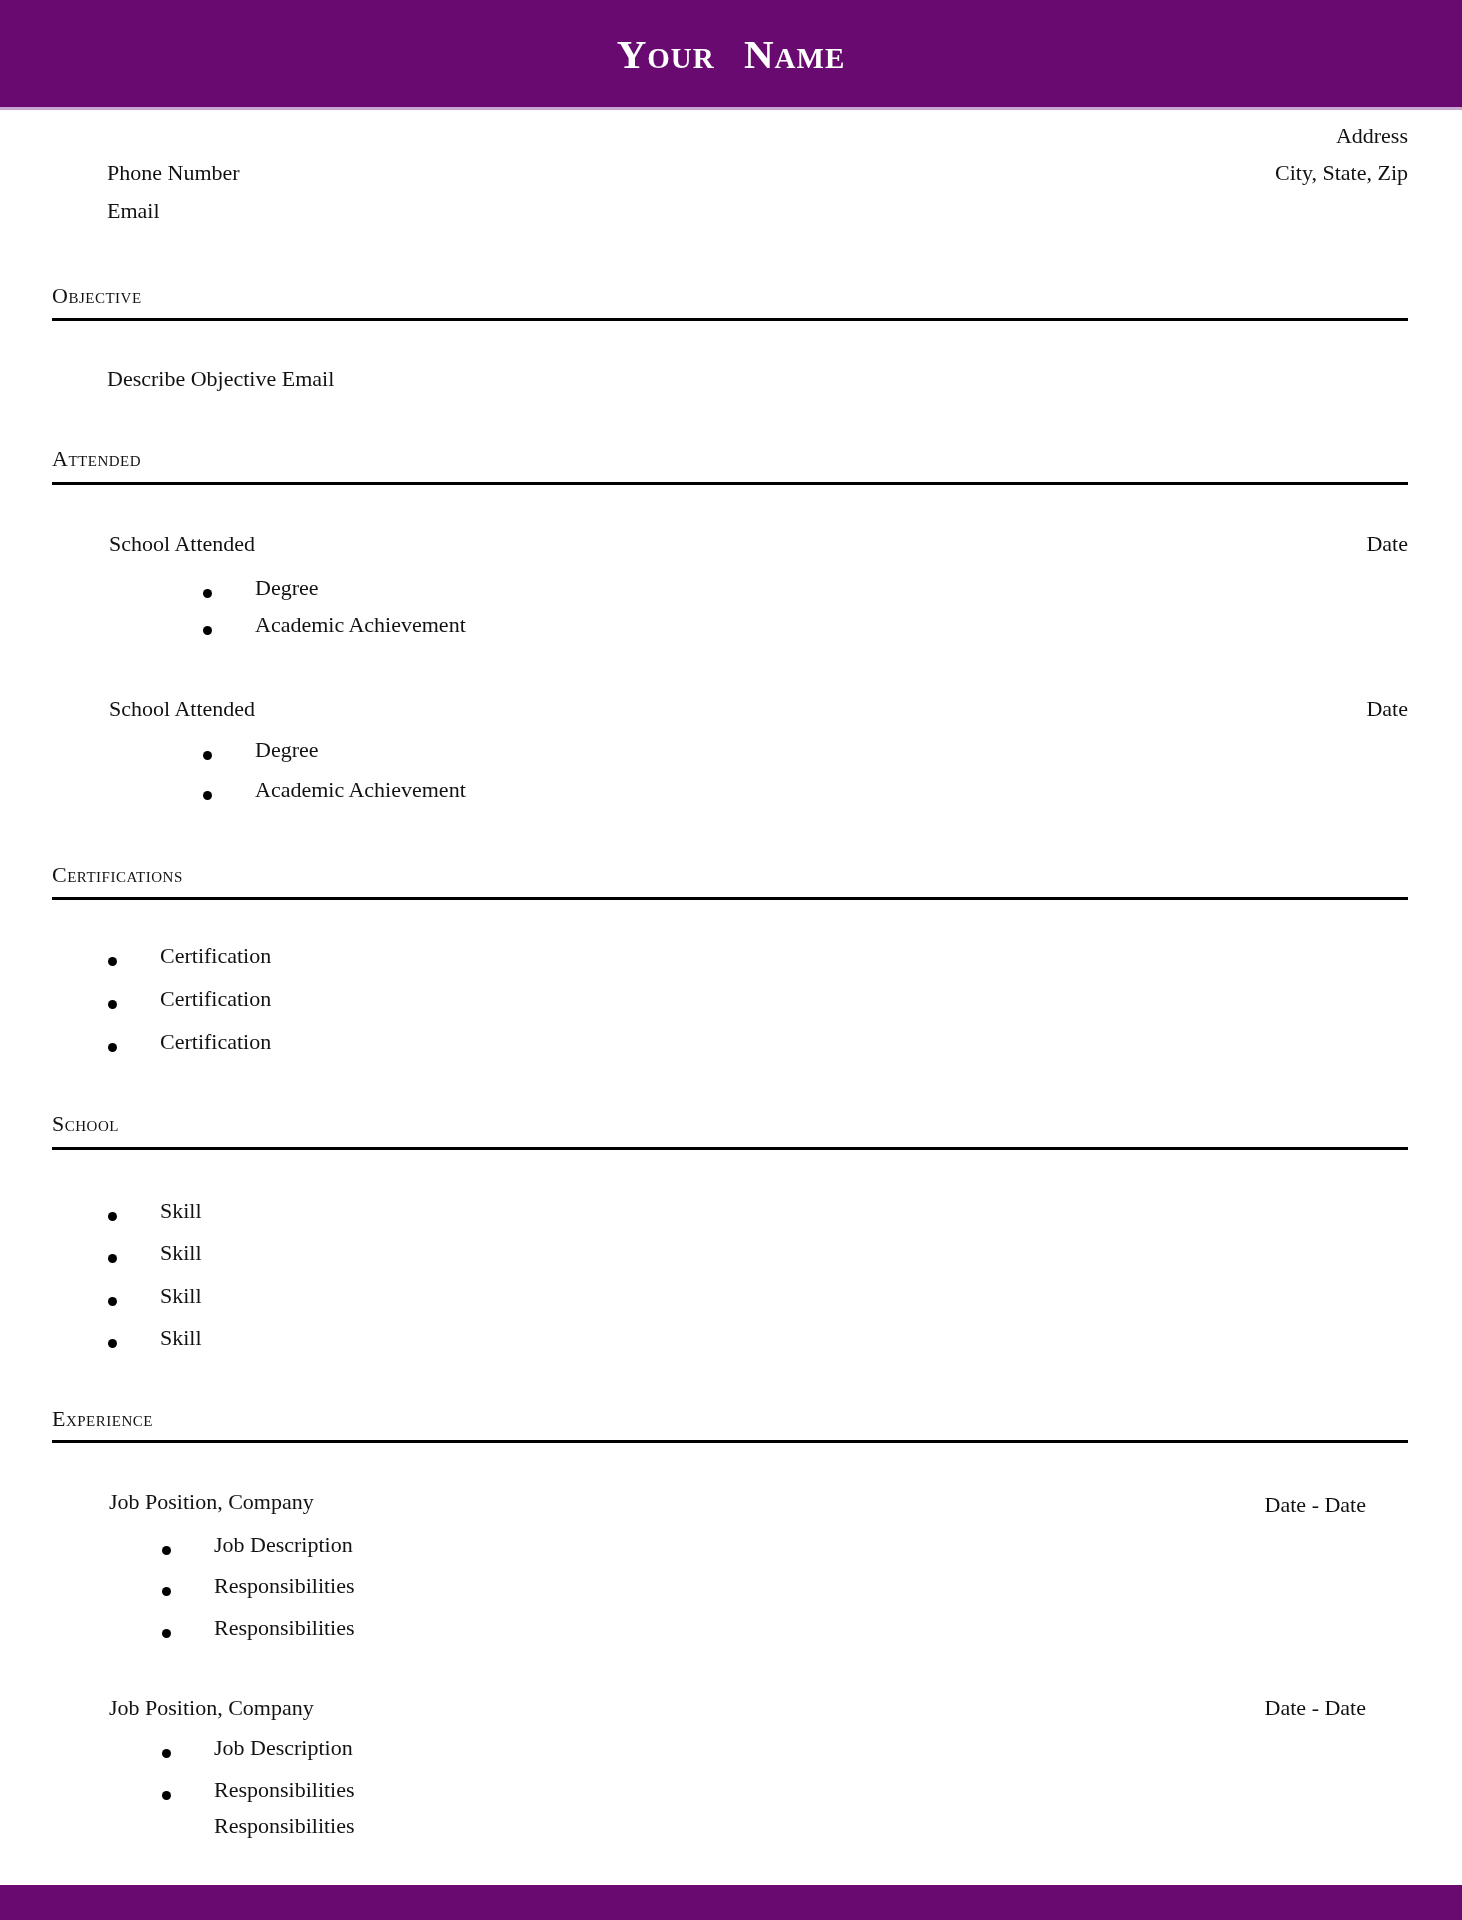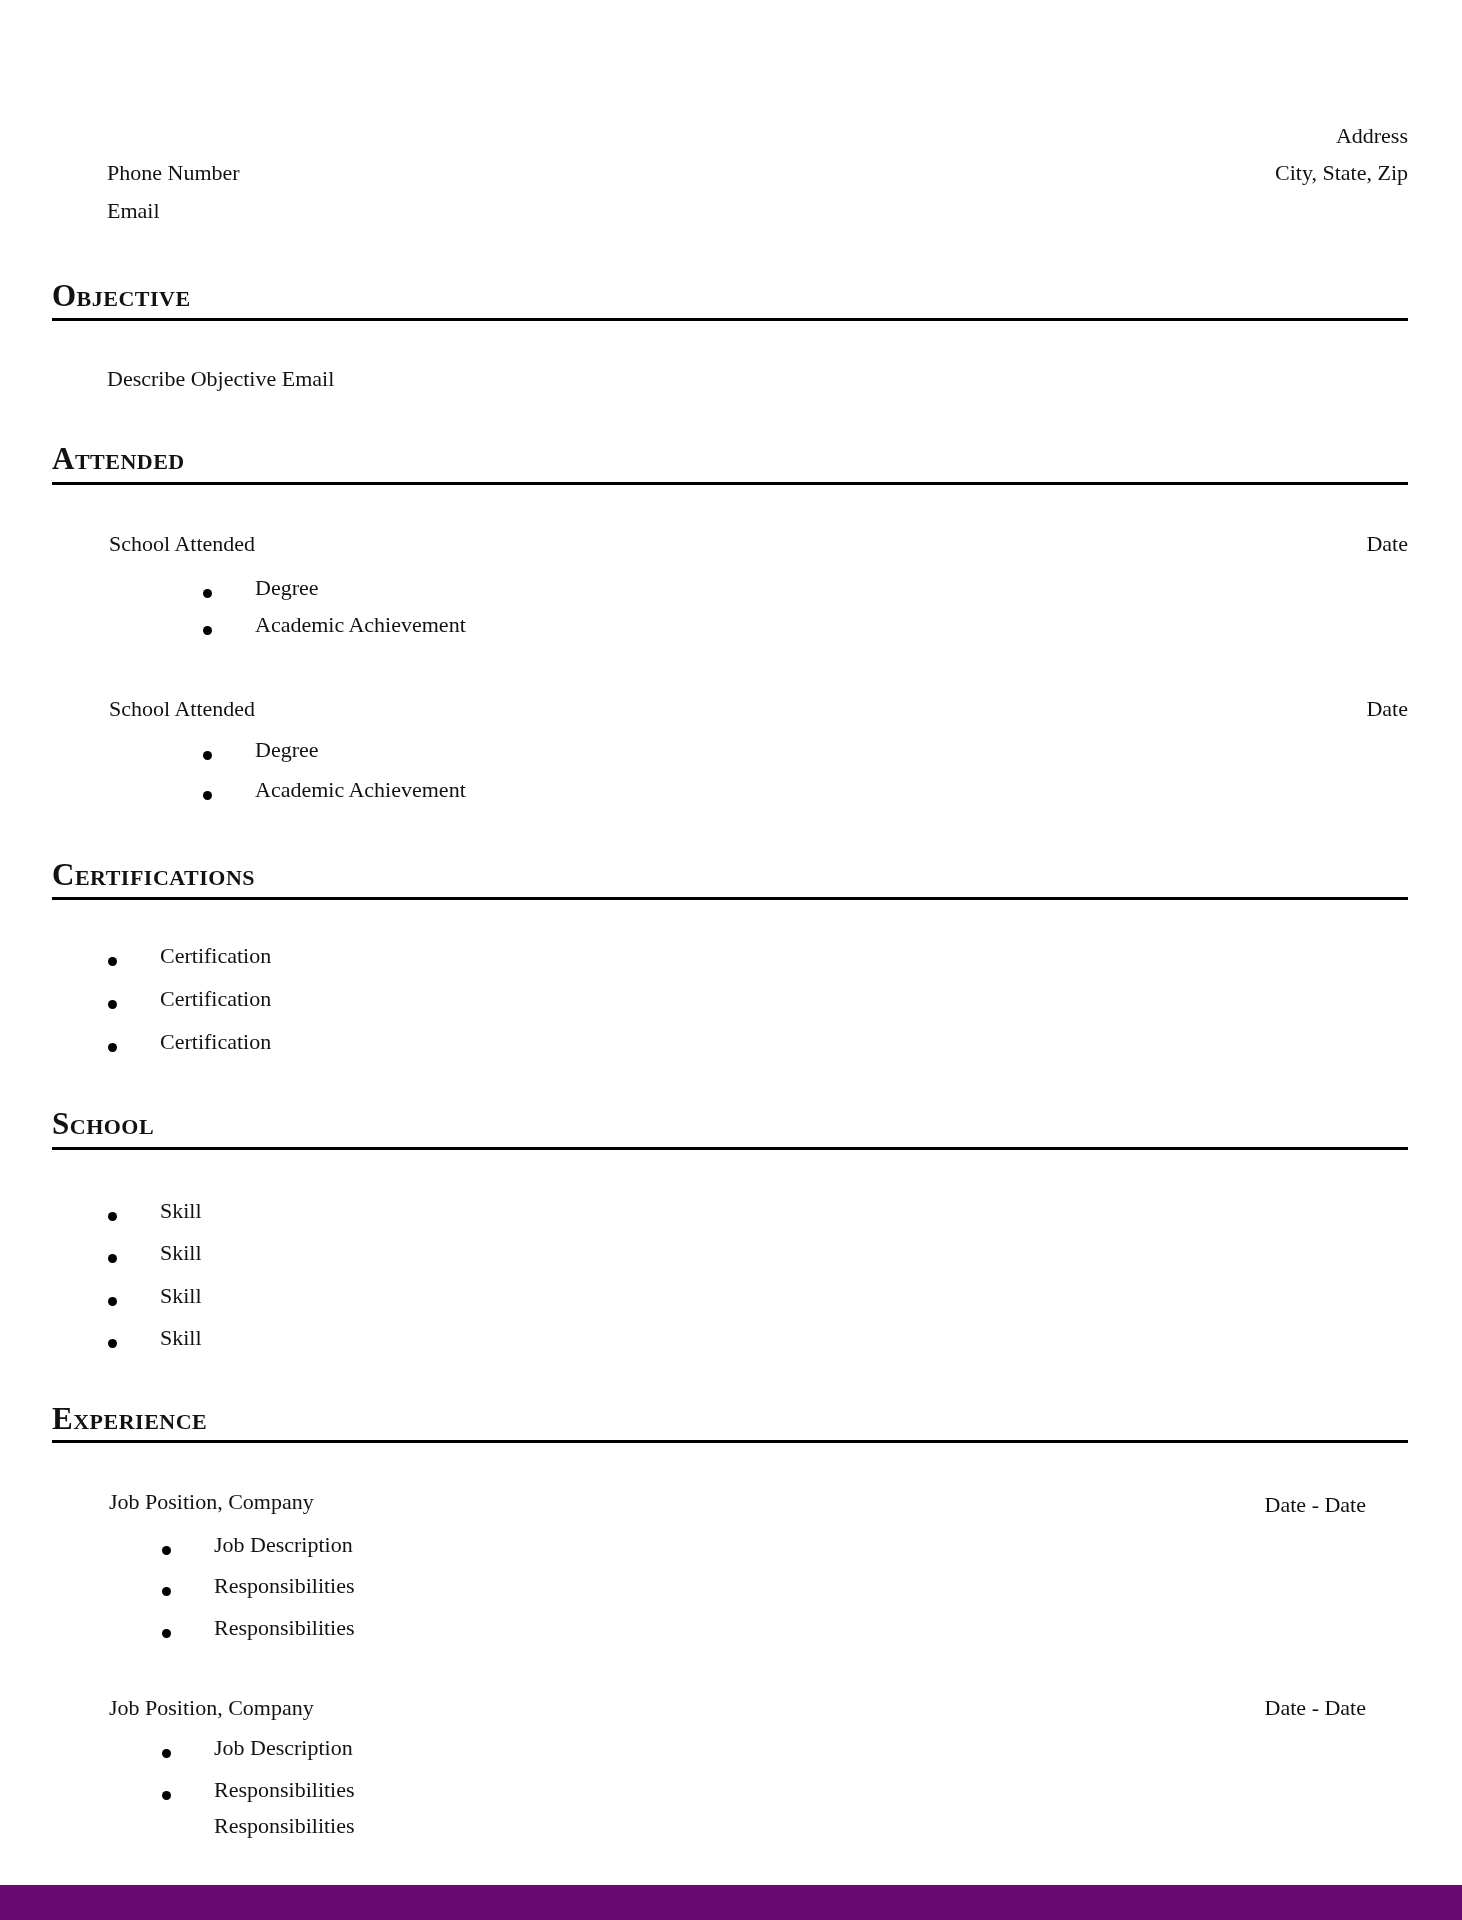--- a/index.html
+++ b/index.html
@@ -44,22 +44,22 @@
     position: absolute;
     font-size: 22px;
     line-height: 36px;
     white-space: nowrap;
   }
   .right-al { right: 54px; text-align: right; }
   .date-exp { right: 96px; text-align: right; }
   .heading {
     left: 52px;
     font-variant: small-caps;
-    font-weight: bold;
-    font-size: 31px;
+    font-weight: normal;
+    font-size: 22px;
     letter-spacing: 0.5px;
   }
   .rule {
     position: absolute;
     left: 52px;
     width: 1356px;
     height: 3px;
     background: #000000;
   }
   .entry-title { left: 109px; font-weight: normal; }
@@ -76,20 +76,23 @@
   }
   .edu-b { left: 255px; }
   .cert-b { left: 160px; }
   .exp-b { left: 214px; }
 </style>
 </head>
 <body>
 
 <div class="page">
 
+  <div class="header-bar">
+    <div class="name">Your Name</div>
+  </div>
 
   <div class="line right-al" style="top:118px;">Address</div>
   <div class="line body-ind" style="top:155px;">Phone Number</div>
   <div class="line right-al" style="top:155px;">City, State, Zip</div>
   <div class="line body-ind" style="top:193px;">Email</div>
 
   <div class="line heading" style="top:278px;">Objective</div>
   <div class="rule" style="top:318px;"></div>
   <div class="line body-ind" style="top:361px;">Describe Objective Email</div>
 

